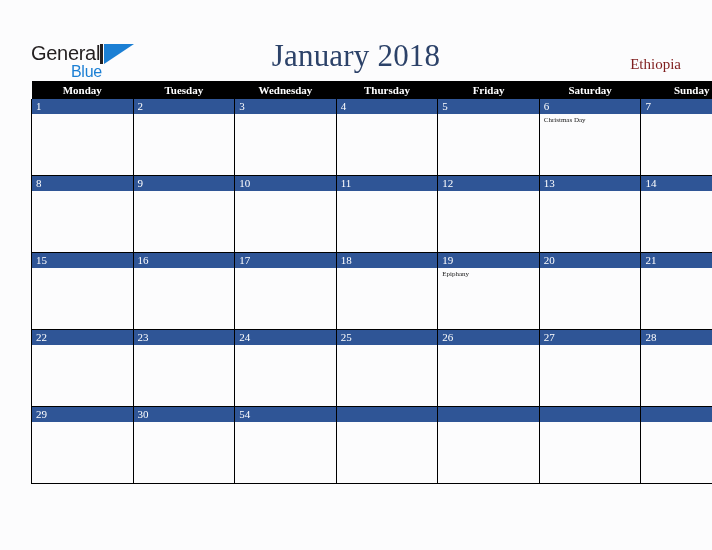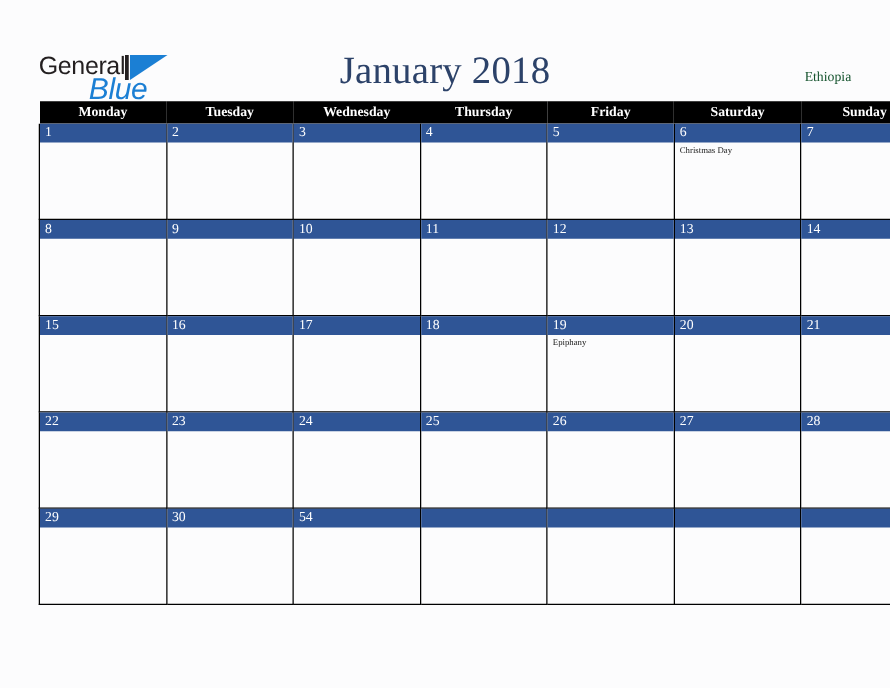--- a/index.html
+++ b/index.html
@@ -43,25 +43,24 @@
     font-size: 20px;
     letter-spacing: -0.3px;
     color: #231f20;
     line-height: 22px;
   }
   .logo-blue {
     position: absolute;
     left: 40px;
     top: 19px;
     font-family: "Liberation Sans", sans-serif;
-    font-size: 24px;
+    font-size: 16px;
     letter-spacing: -0.3px;
     color: #1b7fd4;
     line-height: 22px;
-    font-style: italic;
   }
   .logo-mark {
     position: absolute;
     left: 69px;
     top: 2px;
     width: 34px;
     height: 20px;
   }
   .logo-mark .bar {
     position: absolute;
@@ -90,22 +89,22 @@
     font-family: "Liberation Serif", serif;
     font-size: 31px;
     color: #2c4269;
     letter-spacing: 0.2px;
   }
   .cal-country {
     position: absolute;
     right: 31px;
     top: 44px;
     font-family: "Liberation Serif", serif;
-    font-size: 11px;
-    color: #14532d;
+    font-size: 15px;
+    color: #7f1d1d;
   }
 
   
   .calendar {
     position: absolute;
     left: 31px;
     top: 81px;
     width: 712px;
     border-collapse: collapse;
     table-layout: fixed;

